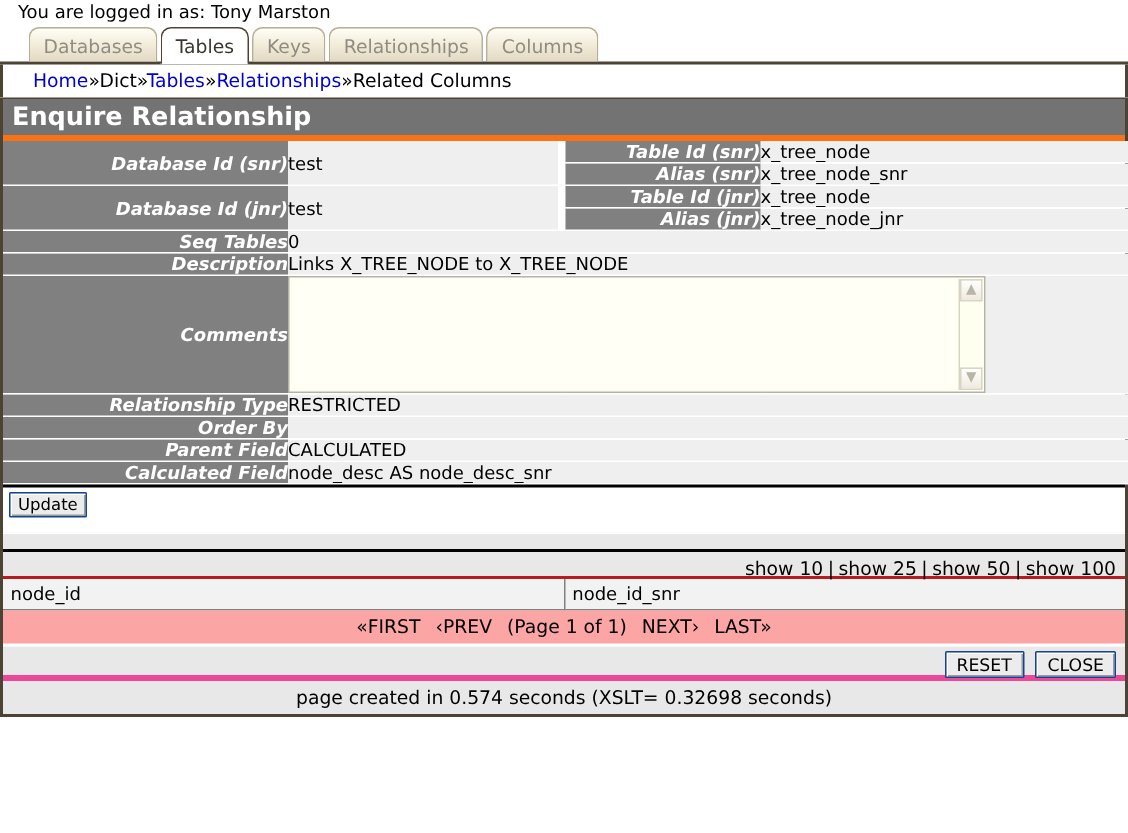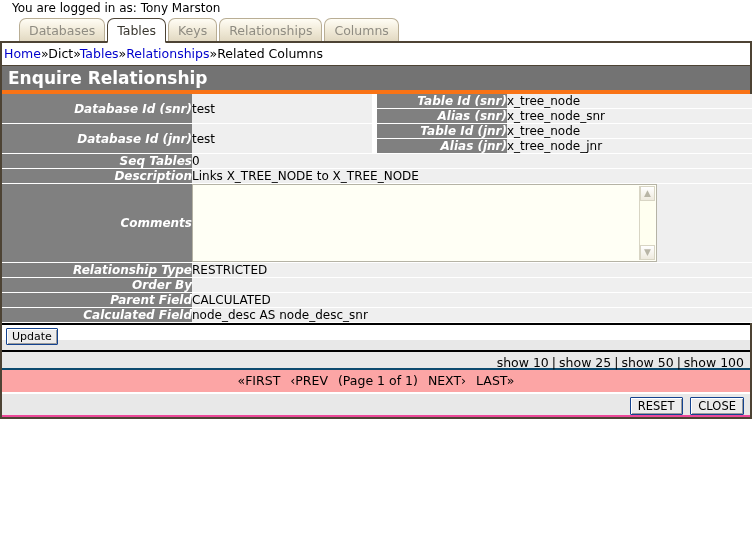--- a/index.html
+++ b/index.html
@@ -70,21 +70,21 @@
     z-index: 3;
     margin-bottom: -2px;
     height: 25px;
     line-height: 23px;
   }
 
   
   .breadcrumb {
     height: 22px;
     line-height: 22px;
-    padding-left: 2px;
+    padding-left: 20px;
     font-size: 12.5px;
     background: #ffffff;
     border-left: 2px solid #4d4334;
     border-right: 2px solid #4d4334;
     box-sizing: border-box;
   }
   .breadcrumb a { color: #0000cc; text-decoration: none; }
   .breadcrumb .sep { color: #000; }
 
   
@@ -180,21 +180,21 @@
     line-height: 13px;
   }
   .fakearea .sb .arrow.up { top: 0; }
   .fakearea .sb .arrow.down { bottom: 0; }
 
   
   .updatebar {
     background: #ffffff;
     border-top: 2px solid #000;
     padding: 3px 0 3px 4px;
-    height: 16px;
+    height: 32px;
     box-sizing: border-box;
   }
   .btn {
     font-family: "DejaVu Sans", "Liberation Sans", sans-serif;
     font-size: 11px;
     background: #ececec;
     border: 1px solid #14438f;
     padding: 1px 5px;
     color: #000;
     cursor: pointer;
@@ -204,21 +204,21 @@
   .graybar {
     background: #e8e8e8;
     height: 10px;
     border-top: 1px solid #ffffff;
   }
 
   
   .showbar {
     background: #e8e8e8;
     border-top: 2px solid #000;
-    border-bottom: 2px solid #0c4a6e;
+    border-bottom: 2px solid #b91c1c;
     text-align: right;
     padding: 3px 6px 4px 0;
     font-size: 12.5px;
     height: 20px;
     box-sizing: border-box;
   }
   .showbar a { color: #000; text-decoration: none; }
   .showbar .sep { color: #000; margin: 0 3px; }
 
   table.list {
@@ -257,21 +257,21 @@
     border-bottom: 1px solid #ffffff;
   }
   .pagerbar a { color: #000; text-decoration: none; }
   .pagerbar .pg { margin: 0 5px; }
 
   .buttonbar {
     background: #e8e8e8;
     text-align: right;
     padding: 3px 6px 4px 0;
     border-top: 1px solid #ffffff;
-    border-bottom: 2px solid #ec4899;
+    border-bottom: 4px solid #ec4899;
     height: 24px;
     box-sizing: border-box;
   }
   .buttonbar .btn { font-size: 11.5px; padding: 1px 7px; margin-left: 4px; }
 
   .footer {
     background: #e8e8e8;
     text-align: center;
     font-size: 12.5px;
     padding: 3px 0 4px 0;
@@ -381,24 +381,29 @@
   <div class="graybar"></div>
 
   <div class="showbar"><a href="#">show 10</a><span class="sep">|</span><a href="#">show 25</a><span class="sep">|</span><a href="#">show 50</a><span class="sep">|</span><a href="#">show 100</a></div>
 
   <table class="list">
     <colgroup>
         <col style="width:50%">
         <col style="width:50%">
       </colgroup>
     <tbody>
+    <tr>
+      <td>node_id</td>
+      <td>node_id_snr</td>
+    </tr>
   </tbody>
     </table>
 
   <div class="pagerbar"><a href="#" class="pg">«FIRST</a><a href="#" class="pg">‹PREV</a><span class="pg">(Page 1 of 1)</span><a href="#" class="pg">NEXT›</a><a href="#" class="pg">LAST»</a></div>
 
   <div class="buttonbar">
     <button class="btn">RESET</button>
     <button class="btn">CLOSE</button>
   </div>
 
+  <div class="footer">page created in 0.574 seconds (XSLT= 0.32698 seconds)</div>
 
 </div>
 
 </body></html>

